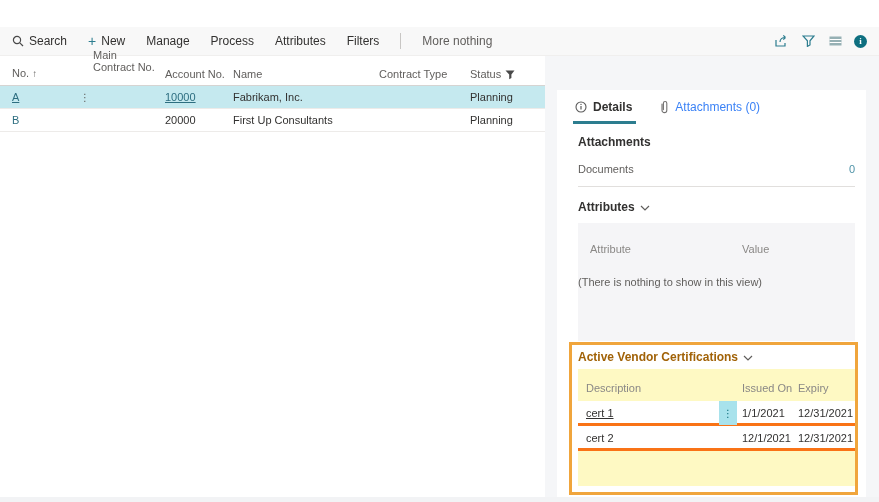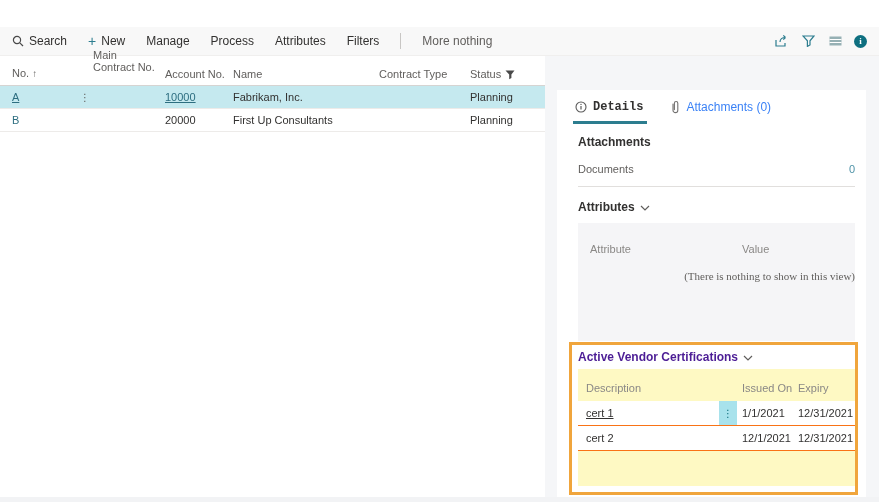--- a/index.html
+++ b/index.html
@@ -41,41 +41,41 @@
   .cell { position:absolute; top:0; line-height:23px; color:#323130; white-space:nowrap; }
   .c-no{left:12px} .c-ell{left:80px; color:#5f5d5b; font-size:10px;} .c-account{left:165px} .c-name{left:233px} .c-status{left:470px}
   .link { color:#2d6e80; }
   .link.u { text-decoration:underline; }
 
   
   .fb-region { position:absolute; left:545px; top:0; width:334px; height:100%; background:#f5f6f8; }
   .fb-card { position:absolute; left:12px; top:34px; width:309px; height:412px; background:#fff; padding:0 11px 0 16px; }
   .fb-tabs { display:flex; gap:22px; margin-top:7px; }
   .fb-tab { display:flex; align-items:center; gap:6px; font-size:12px; color:#3b82f6; padding:3px 4px 7px 2px; cursor:pointer; border-bottom:3px solid transparent; }
-  .fb-tab.active { color:#323130; font-weight:700; border-bottom:3px solid #2c7d8f;font-family:Liberation Mono, monospace; }
+  .fb-tab.active { color:#323130; font-weight:700; border-bottom:3px solid #2c7d8f; }
   .fb-h1 { font-size:12px; font-weight:700; color:#323130; margin:11px 0 0 5px; }
   .kv-row { display:flex; justify-content:space-between; align-items:center; margin-left:5px;
     padding:14px 0 11px; border-bottom:1px solid #e1dfdd; font-size:11px; }
   .kv-label { color:#605e5c; }
   .kv-value { color:#4f93a8; cursor:pointer; }
   .section-head { display:flex; align-items:center; gap:5px; margin:13px 0 0 5px; font-size:12px; font-weight:700; color:#323130; }
   .chev { display:inline-flex; margin-top:2px; cursor:pointer; }
   .attr-panel { position:relative; margin:9px 0 0 5px; width:277px; height:118px; background:#f5f5f7; font-size:11px; }
   .attr-col-a { position:absolute; left:12px; top:20px; color:#8a8886; }
   .attr-col-v { position:absolute; left:164px; top:20px; color:#8a8886; }
-  .attr-empty { position:absolute; left:0; top:47px; width:100%; text-align:right; color:#605e5c;font-family:Liberation Serif, serif; }
+  .attr-empty { position:absolute; left:0; top:53px; width:100%; text-align:left; color:#605e5c; }
   .sep { position:relative; margin:7px 0 0 5px; width:277px; border-top:1px solid #e1dfdd; }
 
   .cert-box { position:absolute; left:12px; top:252px; width:289px; height:153px;
     border:3px solid #f0a53c; background:#fff; }
-  .cert-head { display:flex; align-items:center; gap:5px; margin:5px 12px 0 6px; font-size:12px; font-weight:700; color:#4c1d95; }
+  .cert-head { display:flex; align-items:center; gap:5px; margin:5px 12px 0 6px; font-size:12px; font-weight:700; color:#a16207; }
   .cert-panel { position:absolute; left:6px; top:24px; width:277px; height:117px; background:#fef9c3; }
   .cert-gh { position:relative; height:32px; font-size:11px; color:#8a8886; }
   .g-desc{position:absolute; left:8px; top:13px} .g-issued{position:absolute; left:164px; top:13px} .g-expiry{position:absolute; left:220px; top:13px}
-  .cert-row { position:relative; height:25px; background:#fff; border-bottom:1px solid #f97316; font-size:11px; cursor:pointer; }
+  .cert-row { position:relative; height:25px; background:#fff; border-bottom:3px solid #f97316; font-size:11px; cursor:pointer; }
   .r-desc { position:absolute; left:8px; line-height:24px; color:#323130; }
   .r-desc.u { text-decoration:underline; }
   .r-ell-btn { position:absolute; left:141px; top:0; width:18px; height:24px; background:#a8e2ec;
     color:#0b6a7a; display:flex; align-items:center; justify-content:center; font-size:10px; cursor:pointer; }
   .r-issued { position:absolute; left:164px; line-height:24px; }
   .r-expiry { position:absolute; left:220px; line-height:24px;text-align:right; }
 
   .bottom-strip { position:absolute; left:0; bottom:0; width:100%; height:5px; background:#f2f3f5; }
 
   svg { display:block; }

